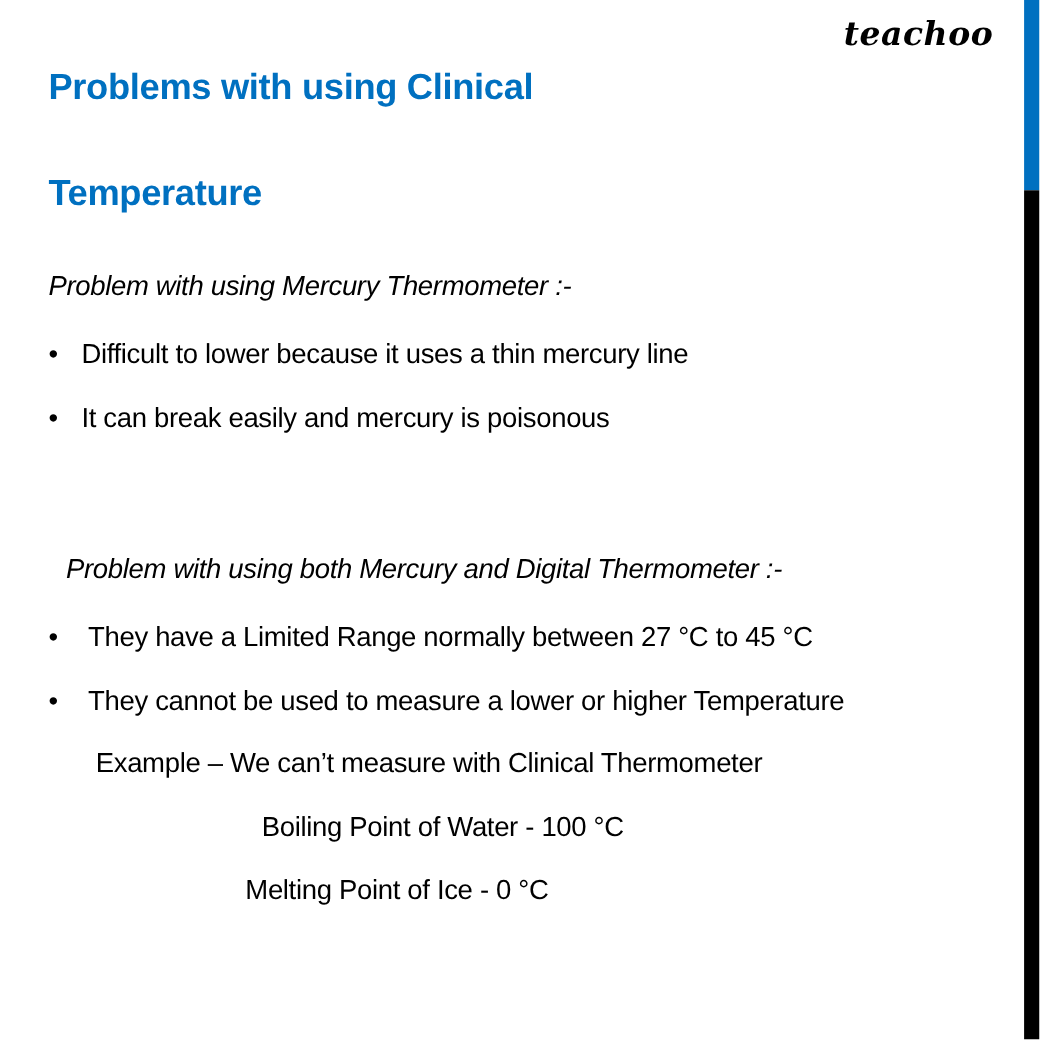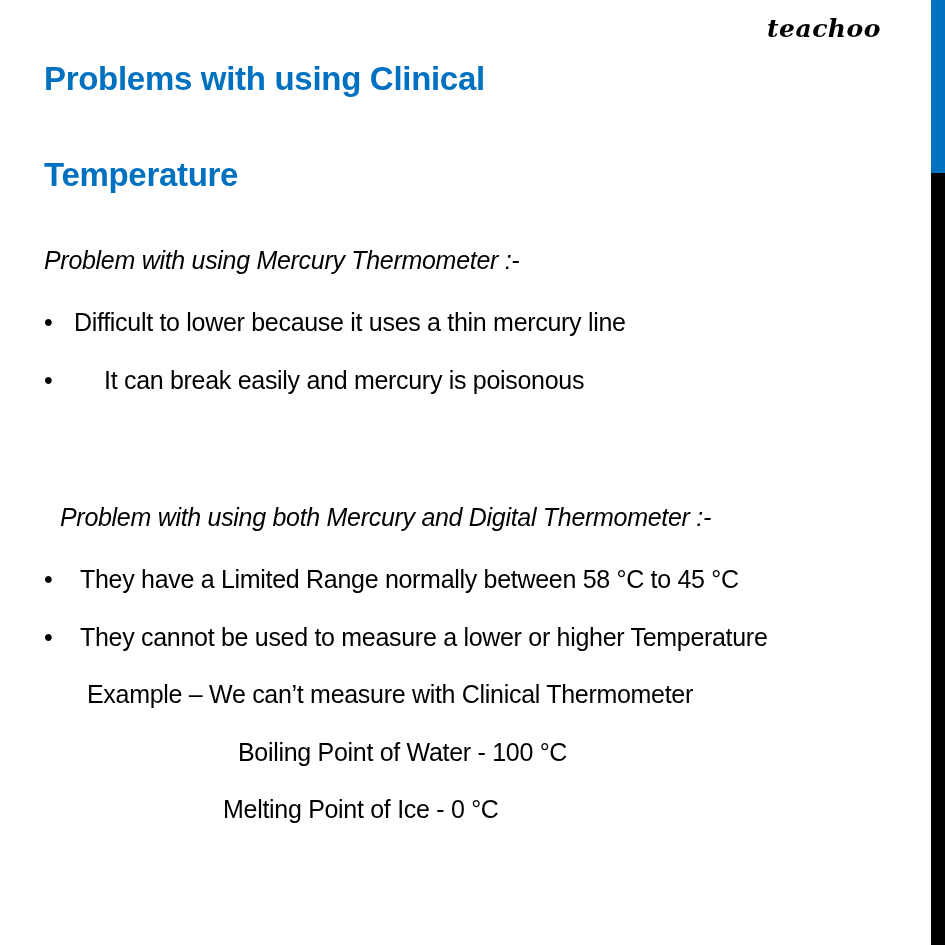--- a/index.html
+++ b/index.html
@@ -7,21 +7,21 @@
       width: 945px; height: 945px; position: relative; overflow: hidden;
       background: #ffffff;
       font-family: "Liberation Sans", "DejaVu Sans", sans-serif;
       color: #000;
     }
     .side-bar-blue { position: absolute; left: 931px; top: 0; width: 14px; height: 173px; background: #0070C0; }
     .side-bar-black { position: absolute; left: 931px; top: 173px; width: 14px; height: 772px; background: #000; }
     .logo {
       position: absolute; left: 767px; top: 14px;
       font-family: "DejaVu Serif", serif; font-weight: bold; font-style: italic;
-      font-size: 25px; letter-spacing: 0.5px; color: #000;
+      font-size: 30px; letter-spacing: 0.5px; color: #000;
     }
     .title {
       position: absolute; left: 44px; font-weight: bold; color: #0070C0;
       font-size: 33px; letter-spacing: -0.3px; white-space: nowrap; line-height: 1;
     }
     .t1 { top: 62px; }
     .t2 { top: 158px; }
     .line {
       position: absolute; white-space: nowrap; font-size: 25px; line-height: 1;
       letter-spacing: -0.3px;
@@ -38,25 +38,25 @@
 <div class="logo">teachoo</div>
 
 <div class="title t1">Problems with using Clinical</div>
 <div class="title t2">Temperature</div>
 
 <div>
   <div class="line italic" style="left:44px; top:248px;">Problem with using Mercury Thermometer :-</div>
   <div class="bullet" style="left:44px; top:310px;">•</div>
   <div class="line" style="left:74px; top:310px;">Difficult to lower because it uses a thin mercury line</div>
   <div class="bullet" style="left:44px; top:368px;">•</div>
-  <div class="line" style="left:74px; top:368px;margin-left:30px;">It can break easily and mercury is poisonous</div>
+  <div class="line" style="left:74px; top:368px;">It can break easily and mercury is poisonous</div>
 </div>
 
 <div>
   <div class="line italic" style="left:60px; top:505px;">Problem with using both Mercury and Digital Thermometer :-</div>
   <div class="bullet" style="left:44px; top:567px;">•</div>
-  <div class="line" style="left:80px; top:567px;">They have a Limited Range normally between 58 °C to 45 °C</div>
+  <div class="line" style="left:80px; top:567px;">They have a Limited Range normally between 27 °C to 45 °C</div>
   <div class="bullet" style="left:44px; top:625px;">•</div>
   <div class="line" style="left:80px; top:625px;">They cannot be used to measure a lower or higher Temperature</div>
   <div class="line" style="left:87px; top:682px;">Example – We can’t measure with Clinical Thermometer</div>
   <div class="line" style="left:238px; top:740px;">Boiling Point of Water - 100 °C</div>
   <div class="line" style="left:223px; top:797px;">Melting Point of Ice - 0 °C</div>
 </div>
 
 </body></html>

